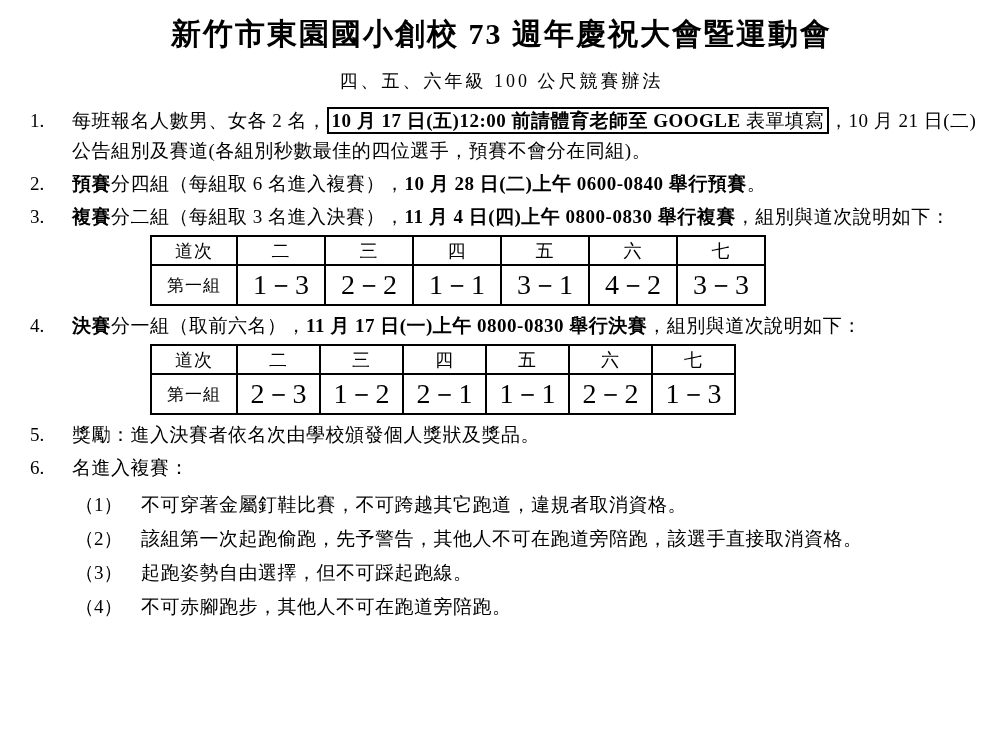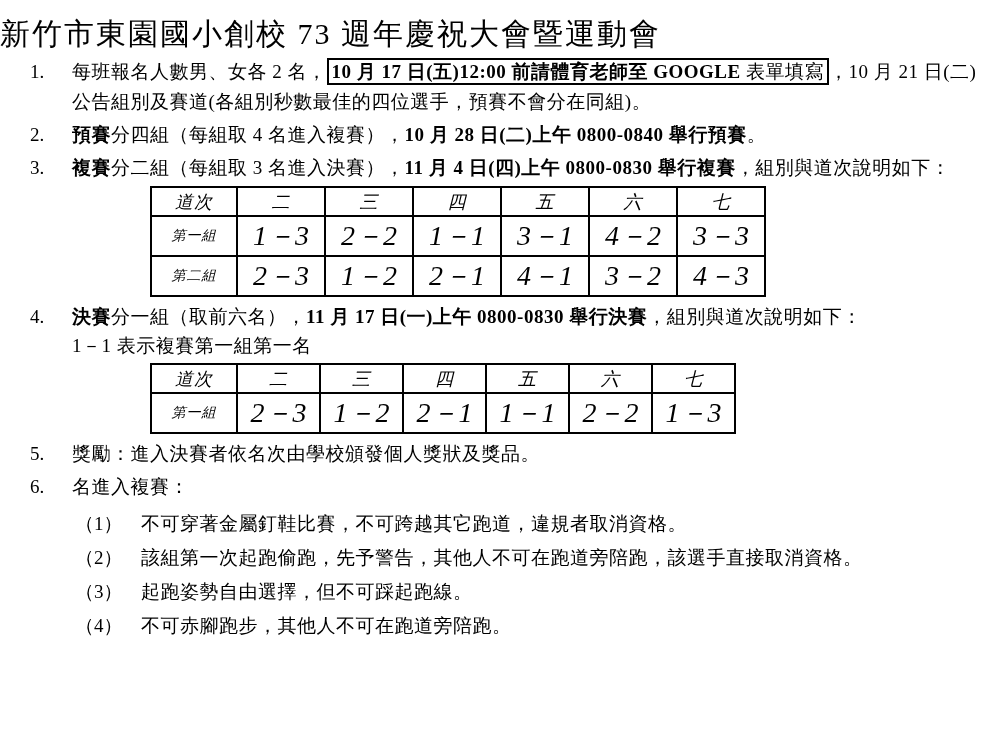--- a/index.html
+++ b/index.html
@@ -3,63 +3,64 @@
 <meta charset="utf-8">
 <style>
   html,body{margin:0;padding:0;}
   body{
     width:1003px;height:736px;background:#ffffff;color:#000;
     font-family:"Liberation Serif","DejaVu Serif",serif;
     overflow:hidden;
   }
   .page{position:relative;width:1003px;height:736px;background:#fff;}
   .title{
-    margin:14px 0 0;text-align:left;
-    font-size:30px;line-height:40px;font-weight:400;letter-spacing:2px;
+    margin:14px 0 0;text-align:center;
+    font-size:30px;line-height:40px;font-weight:700;letter-spacing:2px;
   }
   .subtitle{
     margin:15px 0 13px;text-align:center;
     font-size:18px;line-height:24px;letter-spacing:3px;
   }
   .li{display:flex;align-items:flex-start;font-size:19px;line-height:30px;margin-top:3px;}
   .li .num{flex:0 0 42px;padding-left:30px;box-sizing:content-box;}
   .li .content{flex:1;padding-right:10px;letter-spacing:0.5px;}
   .b{font-weight:700;}
   .boxed{border:2px solid #000;padding:1px 3px;}
   .note{margin:0 0 0 72px;font-size:19px;line-height:28px;letter-spacing:0.5px;}
   .tablewrap{margin:3px 0 5px 150px;}
-  table{border-collapse:collapse;font-style:italic;}
+  table{border-collapse:collapse;}
   th,td{border:2px solid #000;text-align:center;padding:0;height:27px;font-weight:400;}
   th{font-size:18px;letter-spacing:1px;}
-  td.lbl{font-size:14px;letter-spacing:1px;}
+  td.lbl{font-size:17px;letter-spacing:1px;}
   td.val{font-size:28px;}
   .t1 th.lbl-col,.t1 td.lbl{width:84px;}
   .t1 th,.t1 td.val{width:86px;}
   .t2 th.lbl-col,.t2 td.lbl{width:84px;}
   .t2 th,.t2 td.val{width:81px;}
   .subs{margin-top:7px;}
   .sub{display:flex;font-size:19px;line-height:30px;margin:4px 0 4px 75px;}
   .sub .snum{flex:0 0 66px;}
   .sub .stext{flex:1;padding-right:0;letter-spacing:0.5px;}
 </style>
 </head>
 <body>
 
 <div class="page">
 
   <h1 class="title">新竹市東園國小創校 73 週年慶祝大會暨運動會</h1>
+  <div class="subtitle">四、五、六年級 100 公尺競賽辦法</div>
 
   <div class="li">
     <span class="num">1.</span>
     <span class="content"><span>每班報名人數男、女各 2 名，</span><span class="boxed"><span class="b">10 月 17 日(五)12:00 前請體育老師至 GOOGLE </span><span>表單填寫</span></span><span>，10 月 21 日(二)公告組別及賽道(各組別秒數最佳的四位選手，預賽不會分在同組)。</span></span>
   </div>
 
   <div class="li">
     <span class="num">2.</span>
-    <span class="content"><span class="b">預賽</span><span>分四組（每組取 4 名進入複賽），</span><span class="b">10 月 28 日(二)上午 0800-0840 舉行預賽</span><span>。</span></span>
+    <span class="content"><span class="b">預賽</span><span>分四組（每組取 6 名進入複賽），</span><span class="b">10 月 28 日(二)上午 0600-0840 舉行預賽</span><span>。</span></span>
   </div>
 
   <div class="li">
     <span class="num">3.</span>
     <span class="content"><span class="b">複賽</span><span>分二組（每組取 3 名進入決賽），</span><span class="b">11 月 4 日(四)上午 0800-0830 舉行複賽</span><span>，組別與道次說明如下：</span></span>
   </div>
 
   <div class="tablewrap">
     <table class="t1">
       <tbody>
@@ -74,38 +75,28 @@
       </tr>
       <tr>
         <td class="lbl">第一組</td>
         <td class="val">1－3</td>
         <td class="val">2－2</td>
         <td class="val">1－1</td>
         <td class="val">3－1</td>
         <td class="val">4－2</td>
         <td class="val">3－3</td>
       </tr>
-      <tr>
-        <td class="lbl">第二組</td>
-        <td class="val">2－3</td>
-        <td class="val">1－2</td>
-        <td class="val">2－1</td>
-        <td class="val">4－1</td>
-        <td class="val">3－2</td>
-        <td class="val">4－3</td>
-      </tr>
     </tbody>
       </table>
   </div>
 
   <div class="li">
     <span class="num">4.</span>
     <span class="content"><span class="b">決賽</span><span>分一組（取前六名），</span><span class="b">11 月 17 日(一)上午 0800-0830 舉行決賽</span><span>，組別與道次說明如下：</span></span>
   </div>
-  <div class="note">1－1 表示複賽第一組第一名</div>
 
   <div class="tablewrap">
     <table class="t2">
       <tbody>
           <tr>
         <th class="lbl-col">道次</th>
         <th>二</th>
         <th>三</th>
         <th>四</th>
         <th>五</th>

